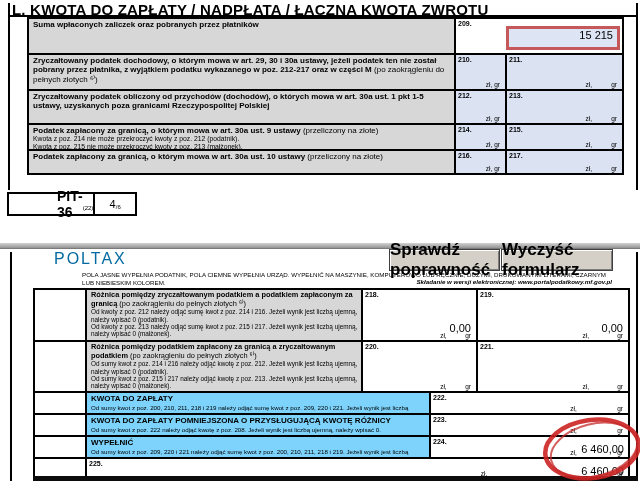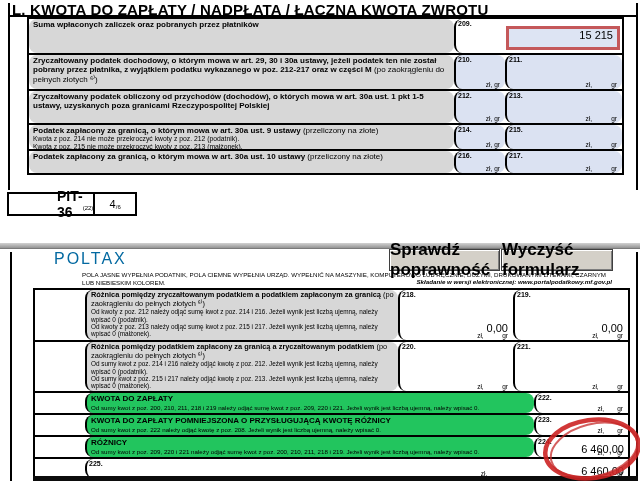--- a/index.html
+++ b/index.html
@@ -19,21 +19,21 @@
   .pgdiv { position:absolute; left:0; top:243px; width:640px; height:5px;
            background:linear-gradient(#d2d2d2,#949494); border-bottom:1px solid #7a7a7a; }
 
   
   .l-title { position:absolute; left:12px; top:1px; font-size:15px; font-weight:bold; letter-spacing:0.2px; }
 
   
   .tbl { position:absolute; border:2px solid #000; box-sizing:border-box; background:#fff; }
   .trow { display:flex; border-top:2px solid #000; box-sizing:border-box; overflow:hidden; }
   .trow.first { border-top:none; }
-  .cell { position:relative; box-sizing:border-box; overflow:hidden;border-radius:8px; }
+  .cell { position:relative; box-sizing:border-box; overflow:hidden; }
   .lblcell { background:#d7d7d7; padding:1px 3px 0 4px; }
   .lb { font-weight:bold; }
   .lr { font-weight:normal; }
   .nt { display:block; font-weight:normal; }
   .fld { border-left:2px solid #000; }
   .blue { background:#dbe2f2; }
   .num { position:absolute; top:1px; left:2px; font-size:7px; font-weight:bold; }
   .zl  { position:absolute; bottom:1px; right:26%; font-size:6.5px; }
   .gr  { position:absolute; bottom:1px; right:5px; font-size:6.5px; }
   .fval{ position:absolute; right:5px; bottom:7px; font-size:11px; }
@@ -62,22 +62,22 @@
     box-shadow: inset 1px 1px 0 #ffffff, inset -1px -1px 0 #7e7e7e;
     display:flex; align-items:center; justify-content:center;
     font-weight:bold; font-size:17px; cursor:pointer;
   }
   .btn-check { left:389px; width:109px; }
   .btn-clear { left:501px; width:110px; }
 
   
   .tblN { left:33px; top:288px; width:597px; }
   .tblN .spacer { width:50px; background:#fff; }
-  .tblN .lblN { border-left:2px solid #000; width:313px; padding:1px 3px 0 4px; font-size:7.4px; line-height:1.18; }
-  .tblN .lblWide { width:449px; background:#22c55e; }
+  .tblN .lblN { border-left:2px solid #000; width:276px; padding:1px 3px 0 4px; font-size:7.4px; line-height:1.18; }
+  .tblN .lblWide { width:344px; background:#7dd3fc; }
   .tblN .nt { font-size:6.4px; line-height:1.14; }
   .tblN .rowsm .lb { font-size:8px; }
   .tblN .rowsm .nt { font-size:6.2px; }
   .tblN .f1 { width:115px; background:#fff; }
   .tblN .f2 { flex:1; background:#fff; }
   .tblN .tall .fval { bottom:6px; }
   .tblN .rowsm .fval { bottom:auto; top:6px; right:4px; }
 
   
   .annot { position:absolute; left:0; top:0; z-index:10; pointer-events:none; }
@@ -263,21 +263,21 @@
       <div class="cell fld f2">
         <span class="num">223.</span>
         <span class="zl">zł,</span>
         <span class="gr">gr</span>
       </div>
     </div>
 
     <div class="trow rowsm" style="height:22px">
       <div class="cell spacer"></div>
       <div class="cell lblcell lblN lblWide">
-        <span class="lb">RÓŻNICY</span>
+        <span class="lb">WYPEŁNIĆ</span>
         <span class="nt">Od sumy kwot z poz. 209, 220 i 221 należy odjąć sumę kwot z poz. 200, 210, 211, 218 i 219. Jeżeli wynik jest liczbą ujemną, należy wpisać 0.</span>
       </div>
       <div class="cell fld f2">
         <span class="num">224.</span>
         <span class="fval">6 460,00</span>
         <span class="zl">zł,</span>
         <span class="gr">gr</span>
       </div>
     </div>
 

